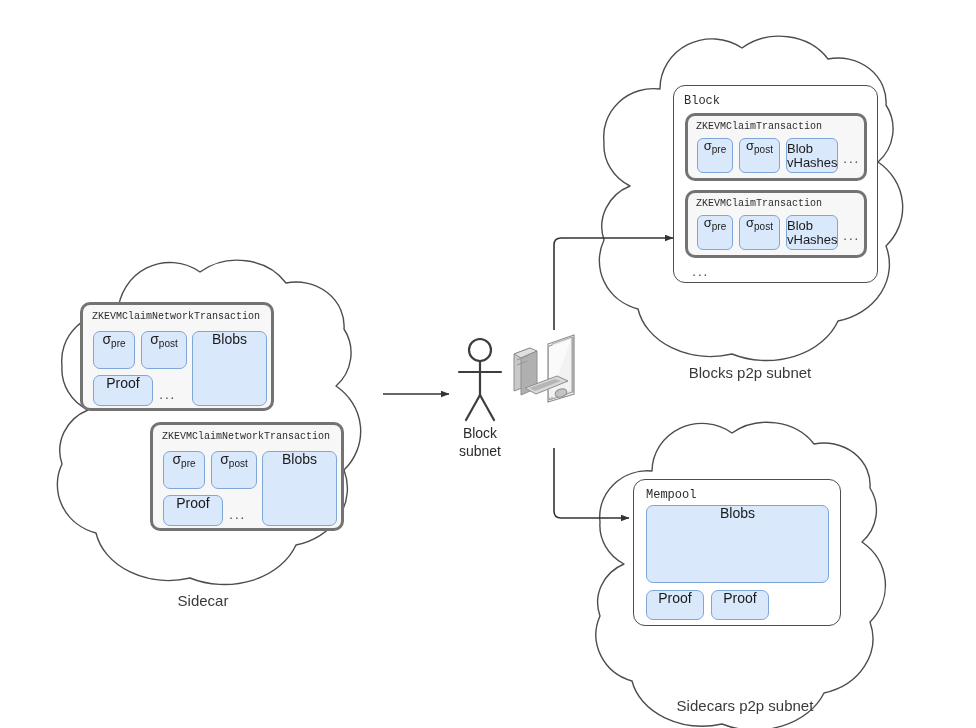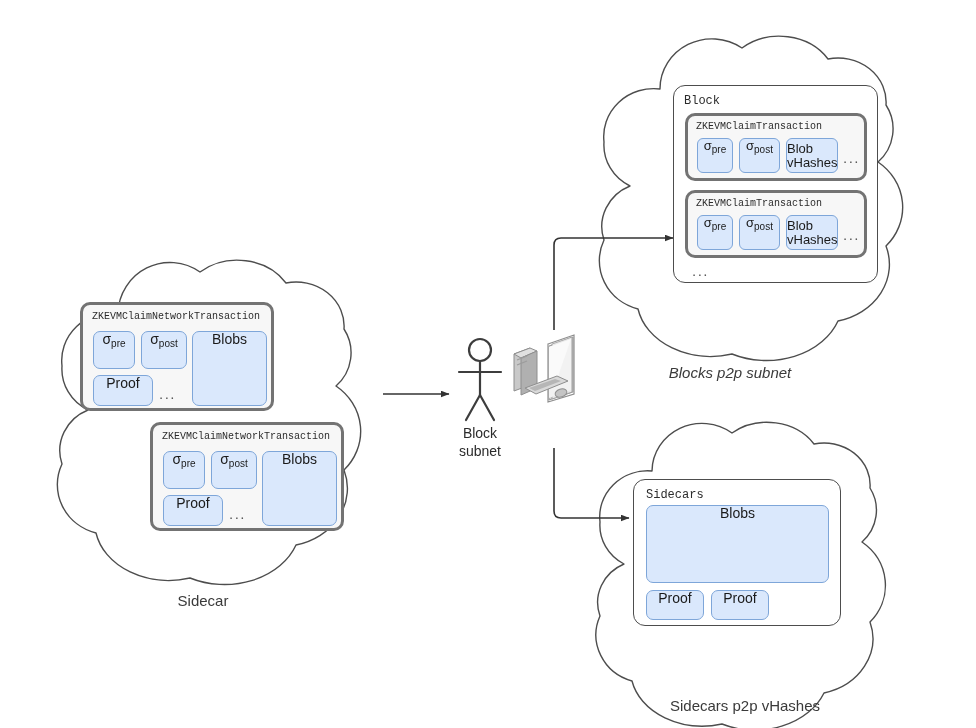--- a/index.html
+++ b/index.html
@@ -246,30 +246,30 @@
       <div class="bbox small" style="left:98px;top:22px;width:52px;height:35px;flex-direction:column;">
         <span>Blob</span>
         <span>vHashes</span>
       </div>
       <div class="ellipsis" style="left:155px;top:33px;">...</div>
     </div>
 
     <div class="ellipsis" style="left:18px;top:176px;">...</div>
   </div>
 
-  <div class="cloudlabel" style="left:650px;top:364px;width:160px;font-style:italic;">Blocks p2p subnet</div>
+  <div class="cloudlabel" style="left:670px;top:364px;width:160px;">Blocks p2p subnet</div>
 
   <div class="panel plain" style="left:633px;top:479px;width:208px;height:147px;">
-    <div class="panel-title big" style="left:12px;top:8px;">Sidecars</div>
+    <div class="panel-title big" style="left:12px;top:8px;">Mempool</div>
     <div class="bbox" style="left:12px;top:25px;width:183px;height:78px;">
       <span>Blobs</span>
     </div>
     <div class="bbox" style="left:12px;top:110px;width:58px;height:30px;">
       <span>Proof</span>
     </div>
     <div class="bbox" style="left:77px;top:110px;width:58px;height:30px;">
       <span>Proof</span>
     </div>
   </div>
 
-  <div class="cloudlabel" style="left:655px;top:697px;width:180px;">Sidecars p2p vHashes</div>
+  <div class="cloudlabel" style="left:655px;top:697px;width:180px;">Sidecars p2p subnet</div>
 
 </div>
 
 </body></html>

